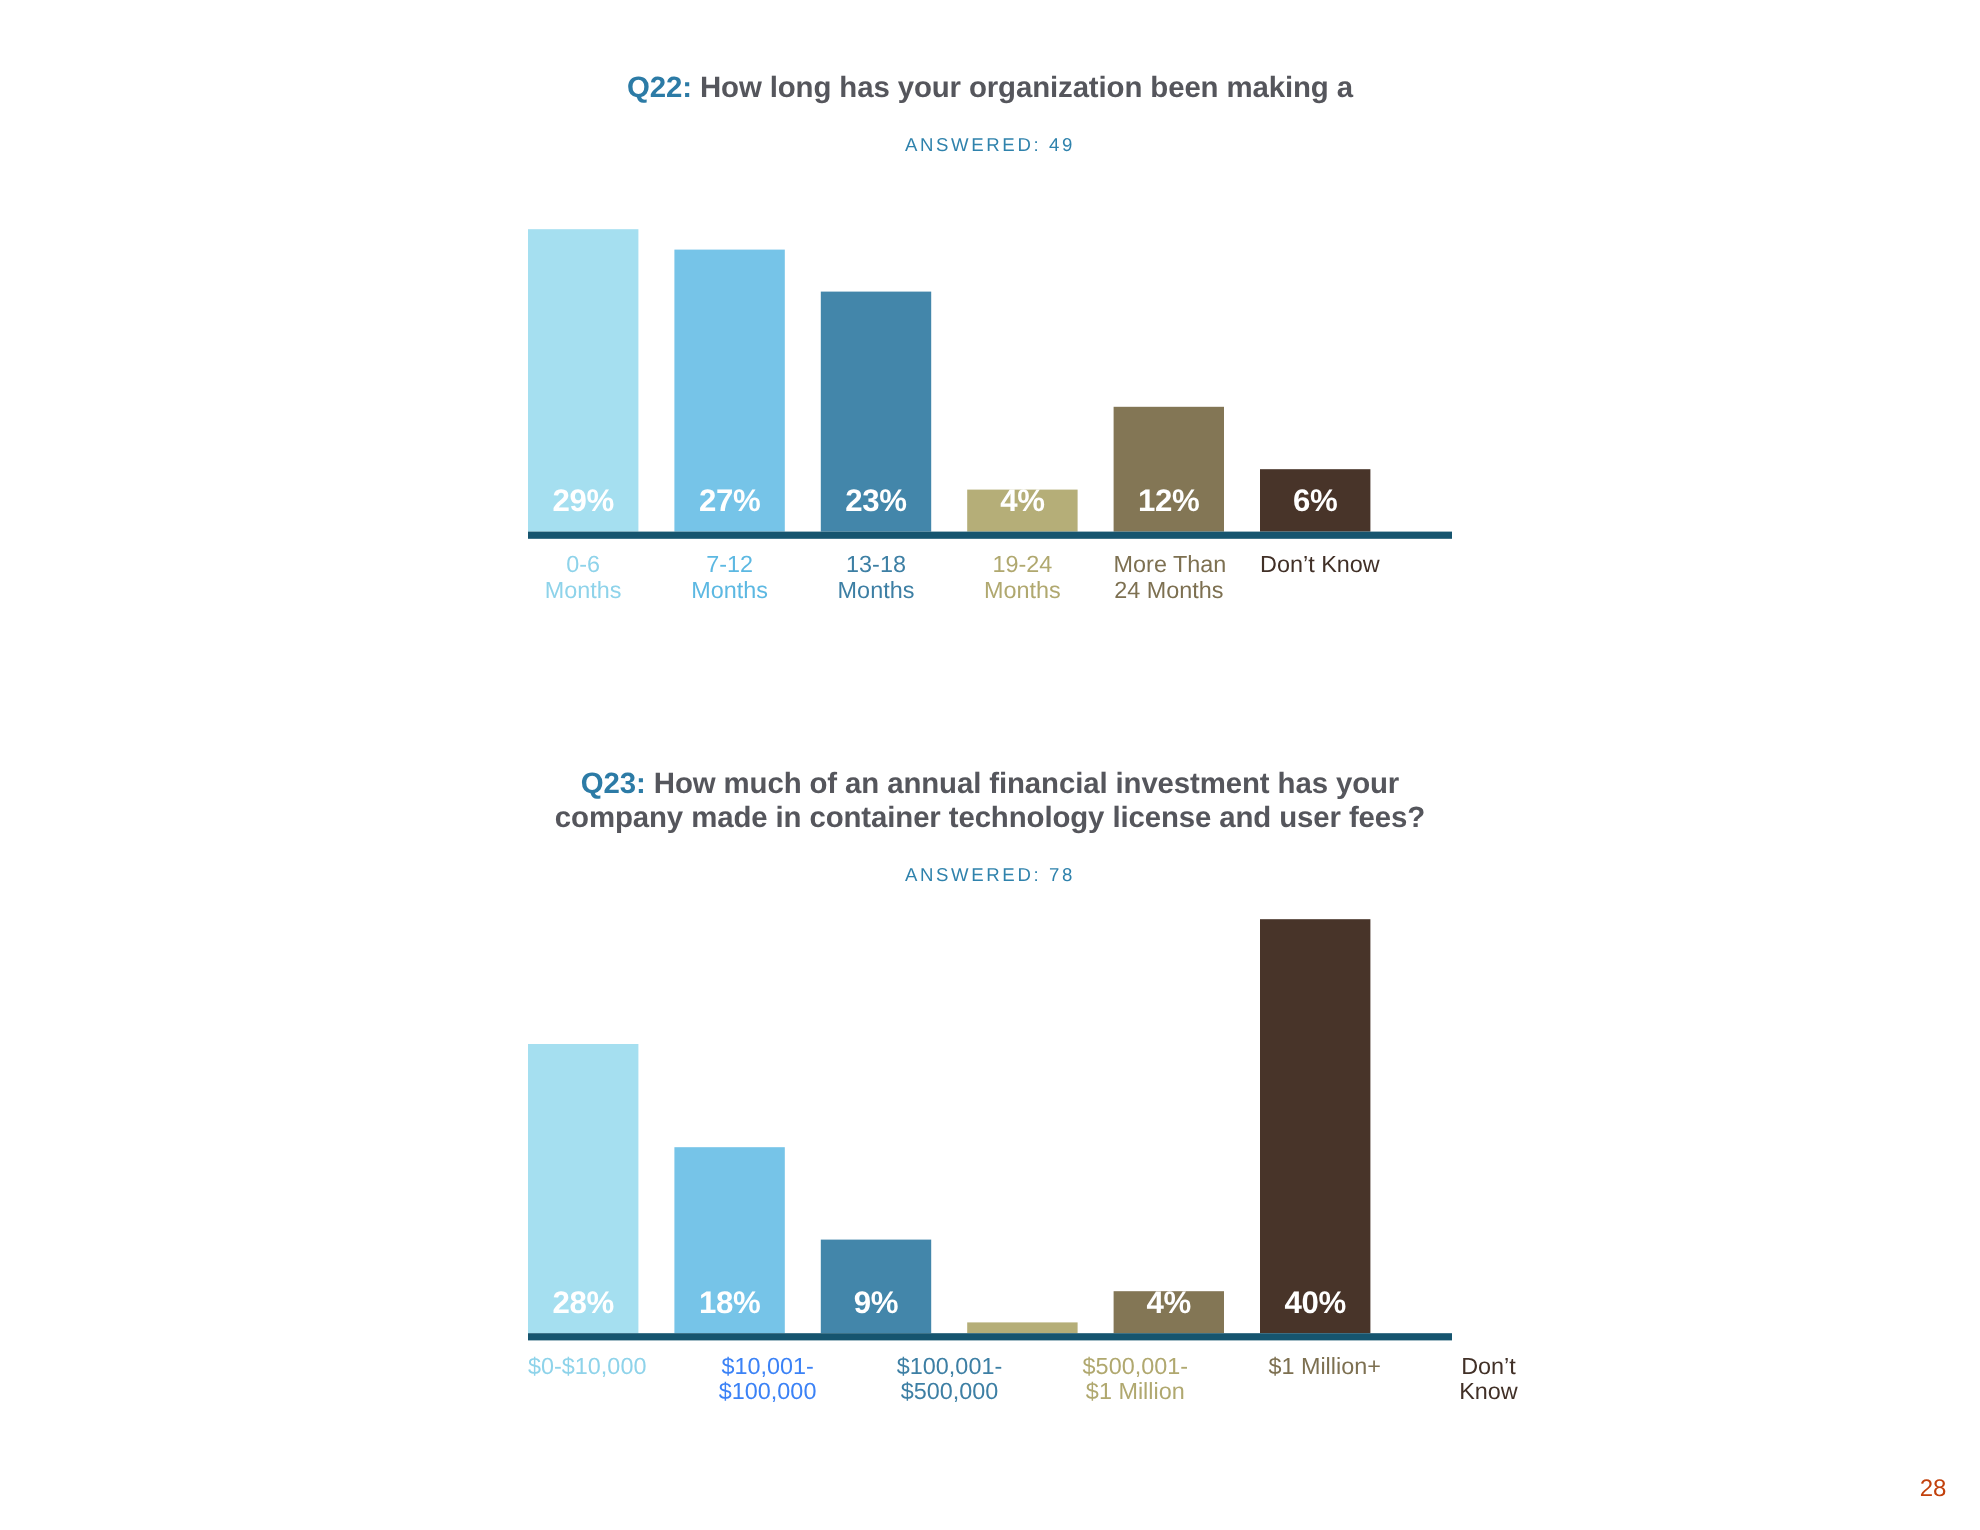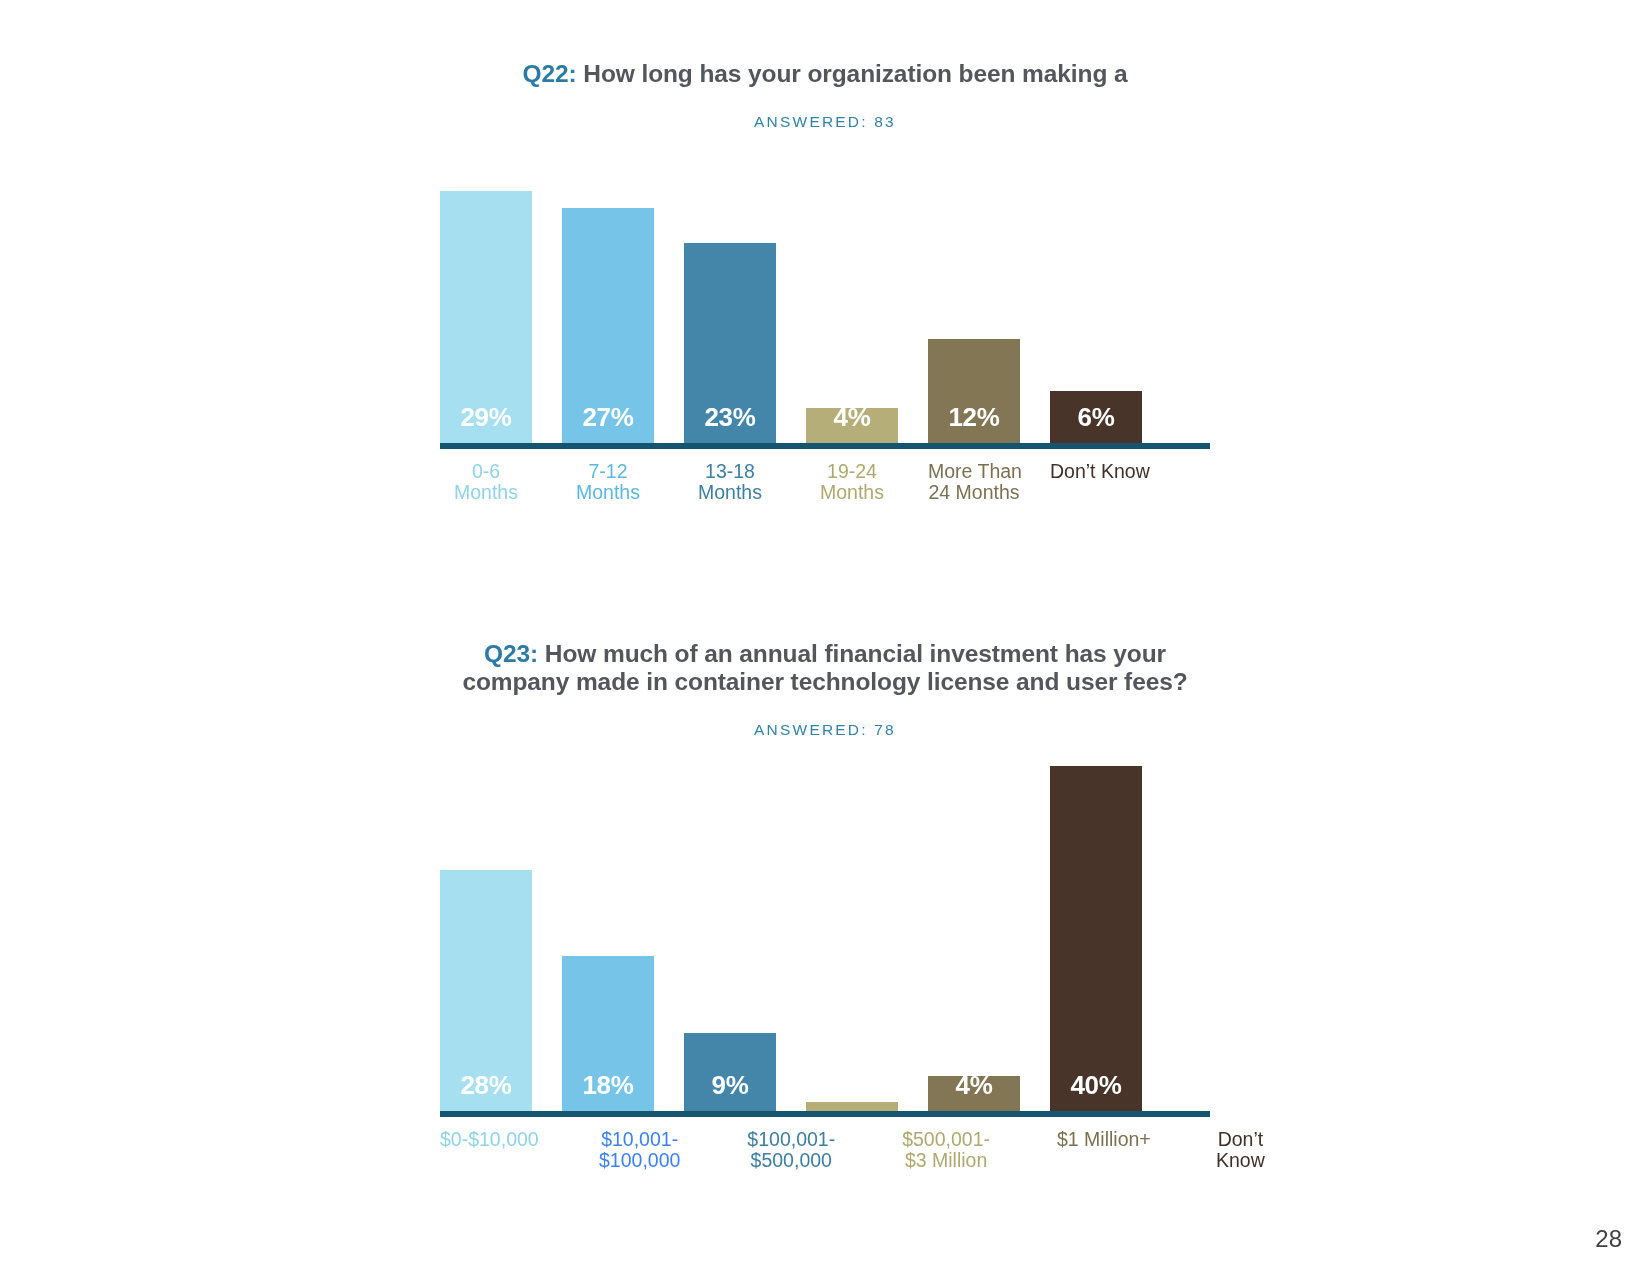--- a/index.html
+++ b/index.html
@@ -115,37 +115,37 @@
     line-height: 1.08;
     white-space: nowrap;
   }
   .label:last-child { margin-right: 0; }
   .label .ln { display: block; }
 
   .pagenum {
     position: absolute;
     right: 28px;
     bottom: 22px;
-    font-size: 24px;
-    color: #404040;
+    font-size: 20px;
+    color: #c2410c;
   }
 </style>
 </head>
 <body>
 
 <div class="page">
 
   <div class="chart-block first">
     <div class="q-title">
       <span class="ln">
         <span class="qnum">Q22:</span>
         <span>How long has your organization been making a</span>
       </span>
     </div>
-    <div class="answered">ANSWERED: 83</div>
+    <div class="answered">ANSWERED: 49</div>
     <div class="plot">
       <div class="plot-inner" id="plot-q22" style="height:300px;">
         <div class="bars" style="height: 300px; top: 0px;">
             <div class="bar-slot" style="height: 300px;">
               <div class="bar" style="height: 252px; background: rgb(165, 223, 240);"></div>
               <div class="bar-value">29%</div>
             </div>
             <div class="bar-slot" style="height: 300px;">
               <div class="bar" style="height: 235px; background: rgb(118, 196, 232);"></div>
               <div class="bar-value">27%</div>
@@ -242,21 +242,21 @@
             <div class="label" style="color: #3b82f6;">
               <span class="ln">$10,001-</span>
               <span class="ln">$100,000</span>
             </div>
             <div class="label" style="color: rgb(61, 127, 164);">
               <span class="ln">$100,001-</span>
               <span class="ln">$500,000</span>
             </div>
             <div class="label" style="color: rgb(176, 168, 111);">
               <span class="ln">$500,001-</span>
-              <span class="ln">$3 Million</span>
+              <span class="ln">$1 Million</span>
             </div>
             <div class="label" style="color: rgb(125, 112, 81);">
               <span class="ln">$1 Million+</span>
             </div>
             <div class="label" style="color: rgb(65, 48, 39);">
               <span class="ln">Don’t</span>
               <span class="ln">Know</span>
             </div>
           </div>
       </div>

